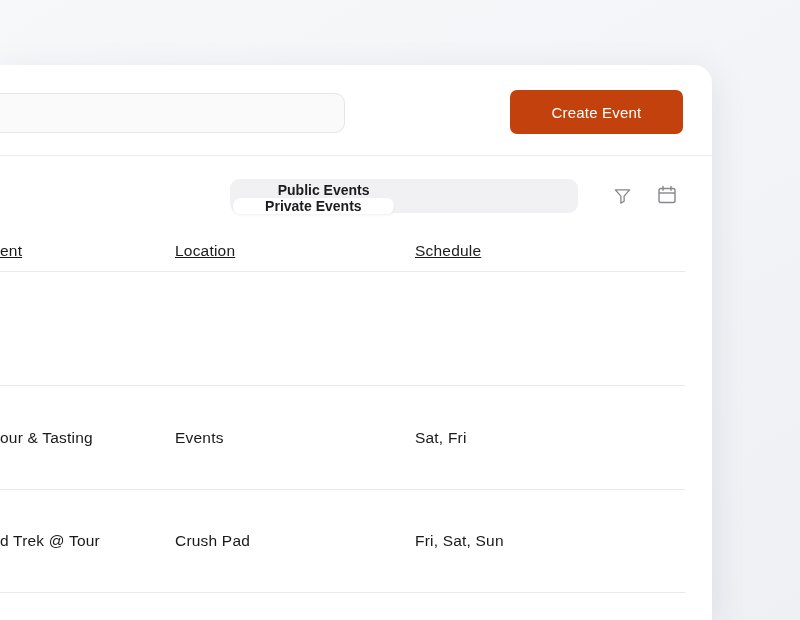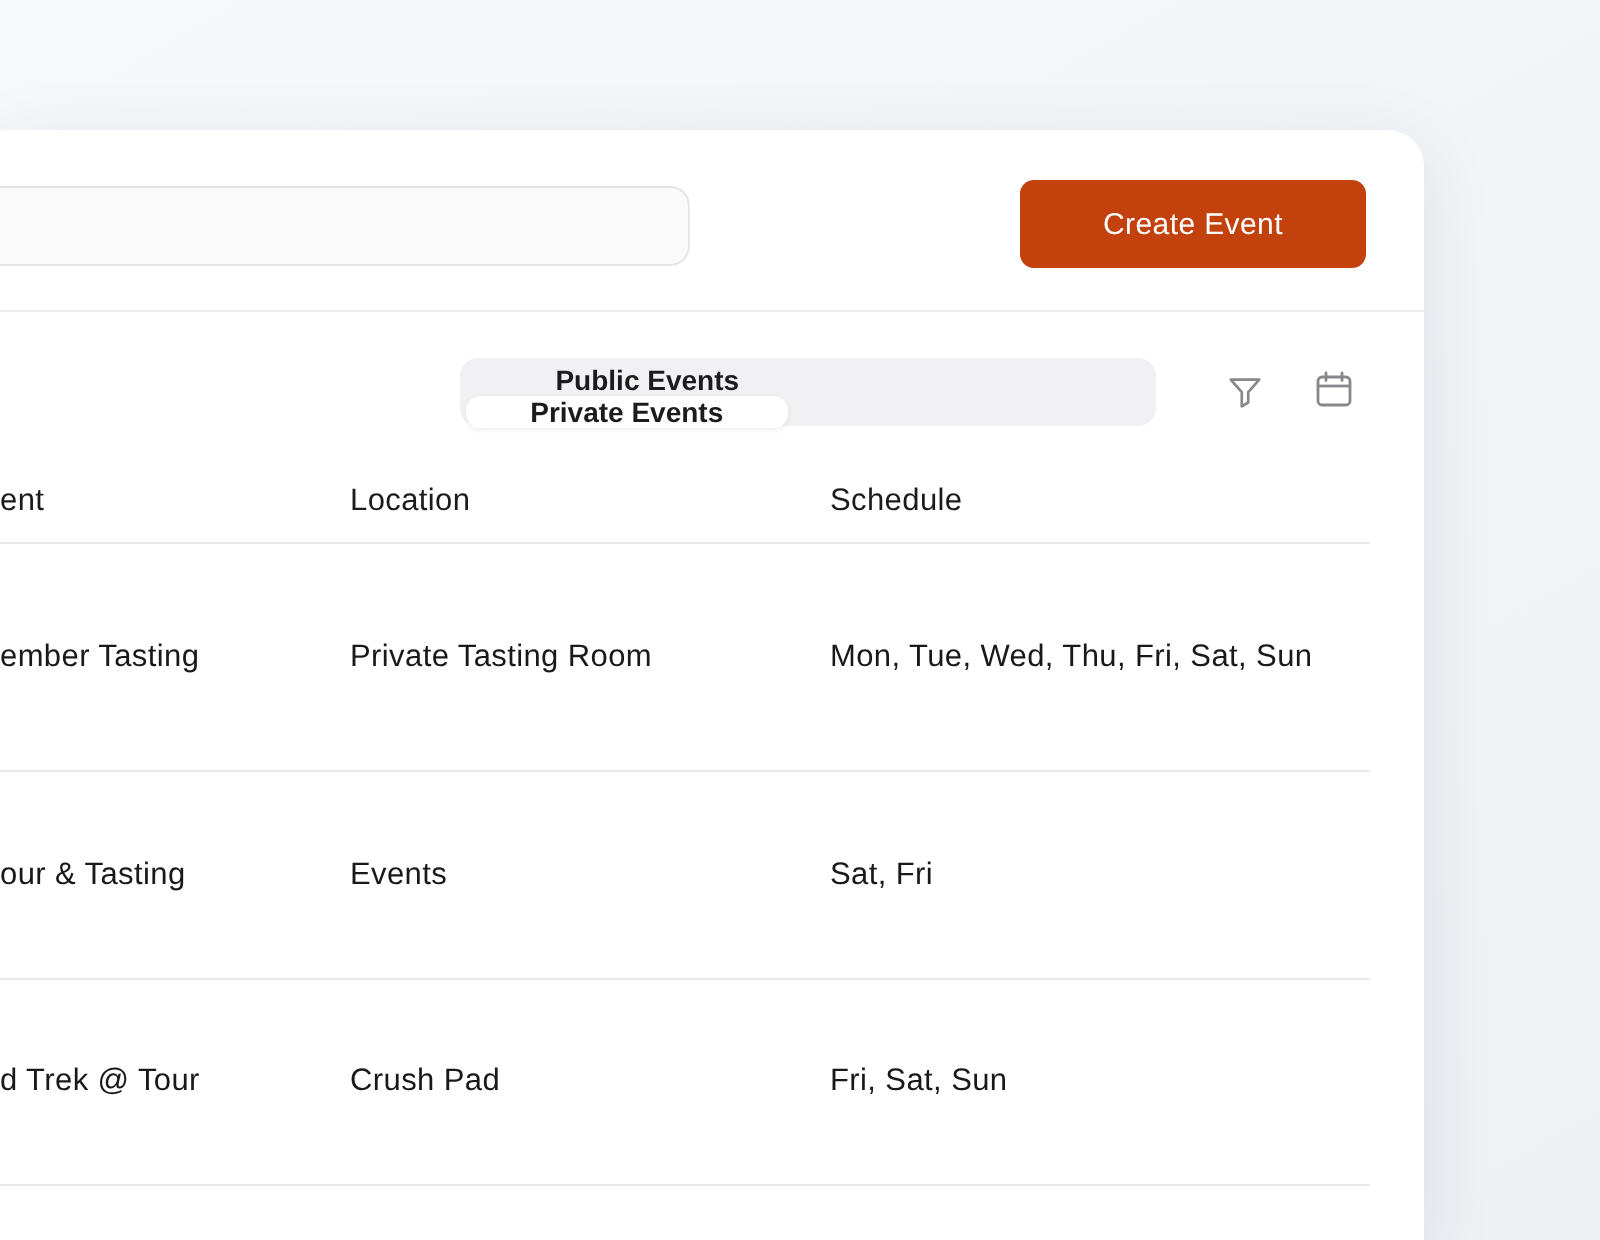--- a/index.html
+++ b/index.html
@@ -48,21 +48,21 @@
   .segment-private { width:47%; background:#ffffff; box-shadow:0 1px 3px rgba(0,0,0,0.07); }
   
   .icon-btn { position:absolute; width:22px; height:22px; display:flex; align-items:center; justify-content:center; cursor:pointer; }
   .icon-btn.filter { left:611px; top:120px; }
   .icon-btn.calendar { left:656px; top:119px; }
   .icon-btn svg { display:block; }
   
   .thead, .row {
     position:absolute; left:0; width:685px; display:flex; align-items:center;
   }
-  .thead { top:165px; height:42px; font-size:15.5px; font-weight:500; color:#1b1b1d; letter-spacing:.2px; }
+  .thead { top:165px; height:42px; font-size:15.5px; font-weight:500; color:#1b1b1d; letter-spacing:.2px;text-decoration:underline; }
   .row { font-size:15.5px; color:#19191b; letter-spacing:.2px; cursor:pointer; }
   .row-1 { top:207px; height:113px; }
   .row-2 { top:321px; height:103px; }
   .row-3 { top:425px; height:102px; }
   .cell-event { width:175px; white-space:nowrap; overflow:visible; }
   .cell-location { width:240px; white-space:nowrap; }
   .cell-schedule { flex:1; white-space:nowrap; }
   .hline { position:absolute; left:0; width:685px; height:1px; background:#e9e9eb; }
   .hl-0 { top:206px; } .hl-1 { top:320px; } .hl-2 { top:424px; } .hl-3 { top:527px; }
 </style>
@@ -104,25 +104,20 @@
   </div>
 
   <div class="thead">
     <div class="cell-event">ent</div>
     <div class="cell-location">Location</div>
     <div class="cell-schedule">Schedule</div>
   </div>
 
   <div class="hline hl-0"></div>
 
-  <div class="row row-1">
-    <div class="cell-event">ember Tasting</div>
-    <div class="cell-location">Private Tasting Room</div>
-    <div class="cell-schedule">Mon, Tue, Wed, Thu, Fri, Sat, Sun</div>
-  </div>
 
   <div class="hline hl-1"></div>
 
   <div class="row row-2">
     <div class="cell-event">our &amp; Tasting</div>
     <div class="cell-location">Events</div>
     <div class="cell-schedule">Sat, Fri</div>
   </div>
 
   <div class="hline hl-2"></div>

